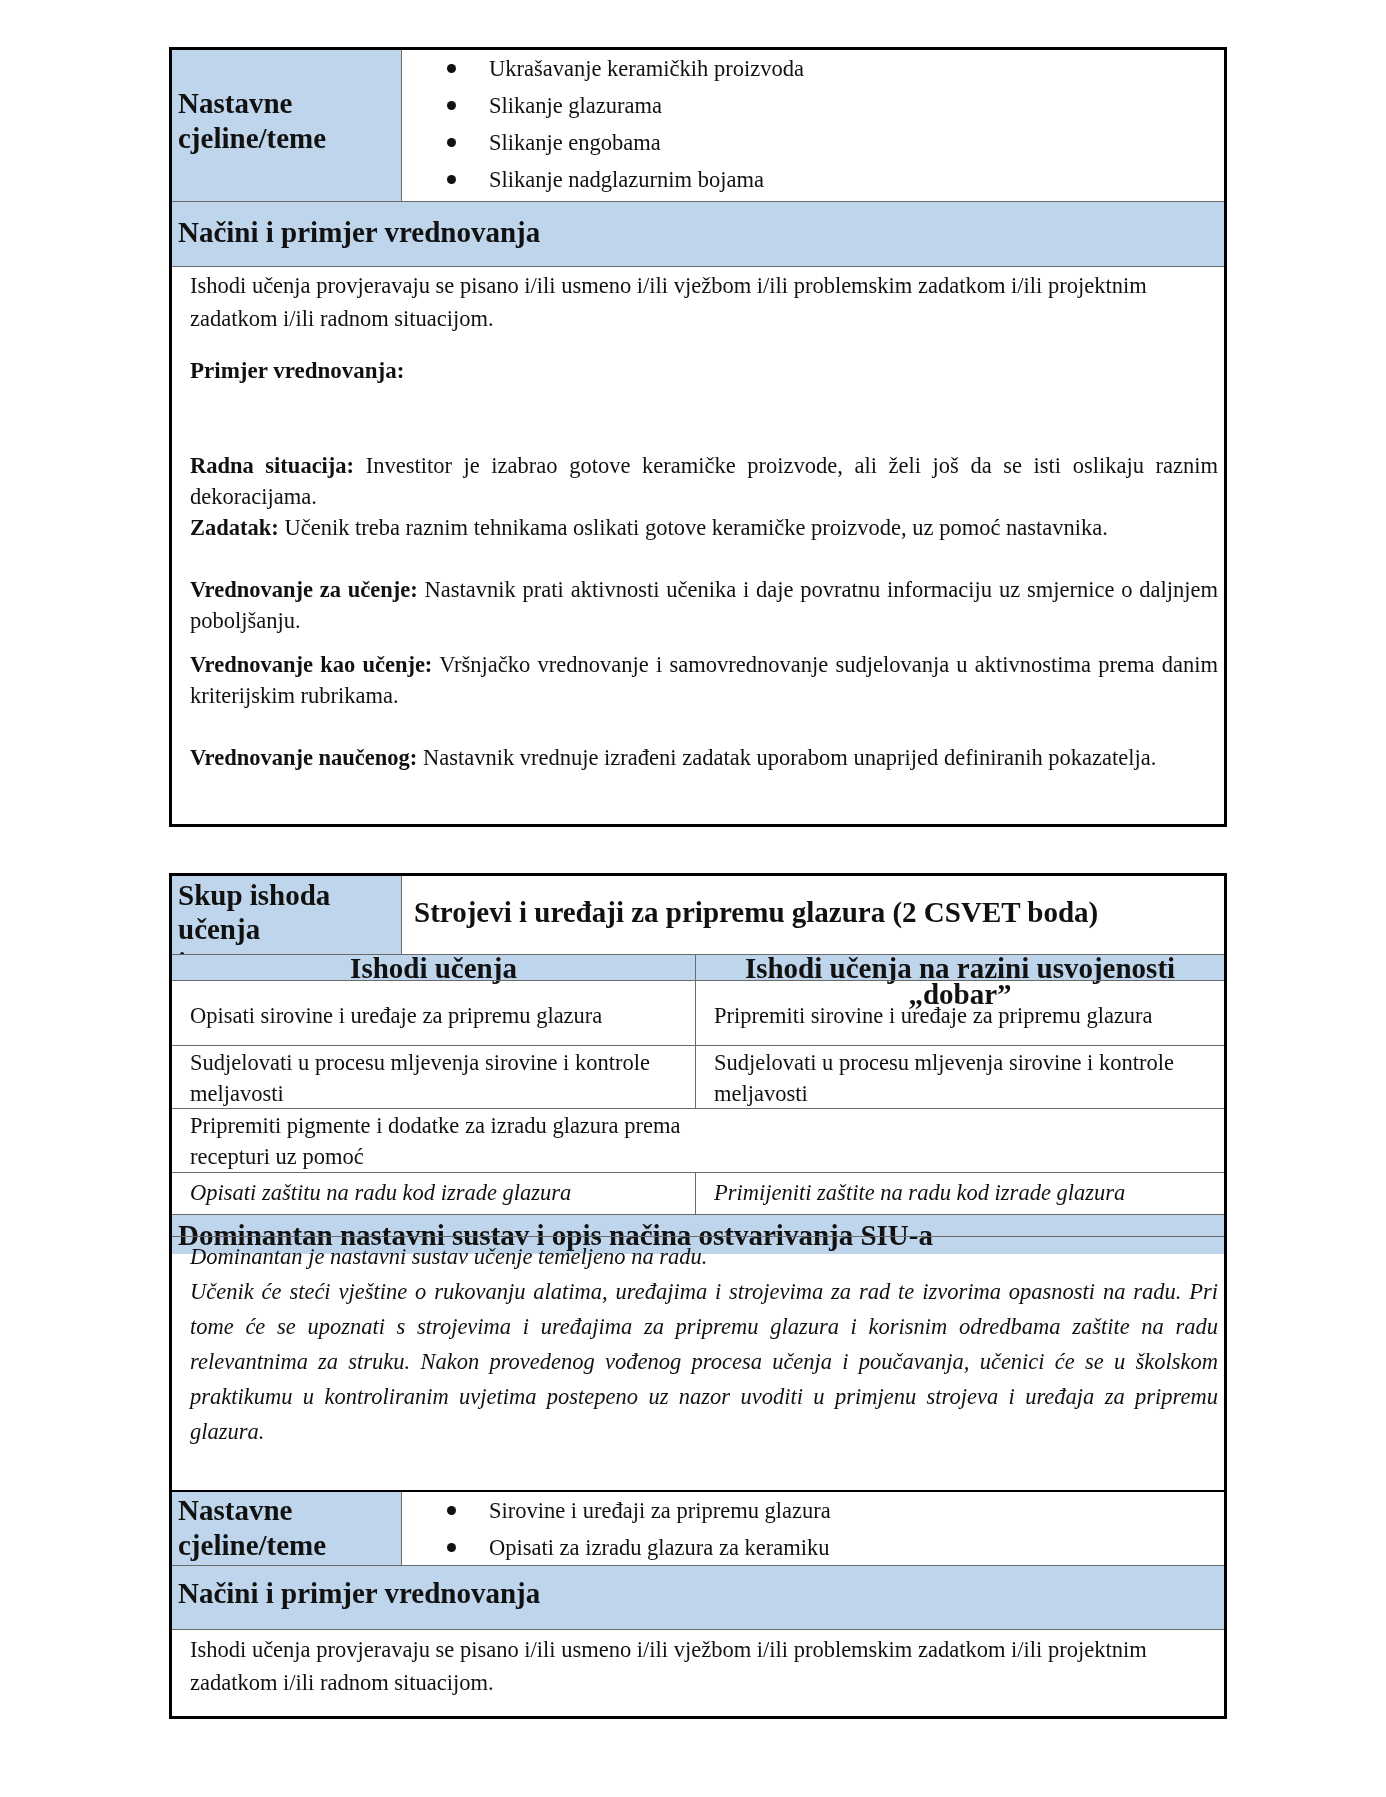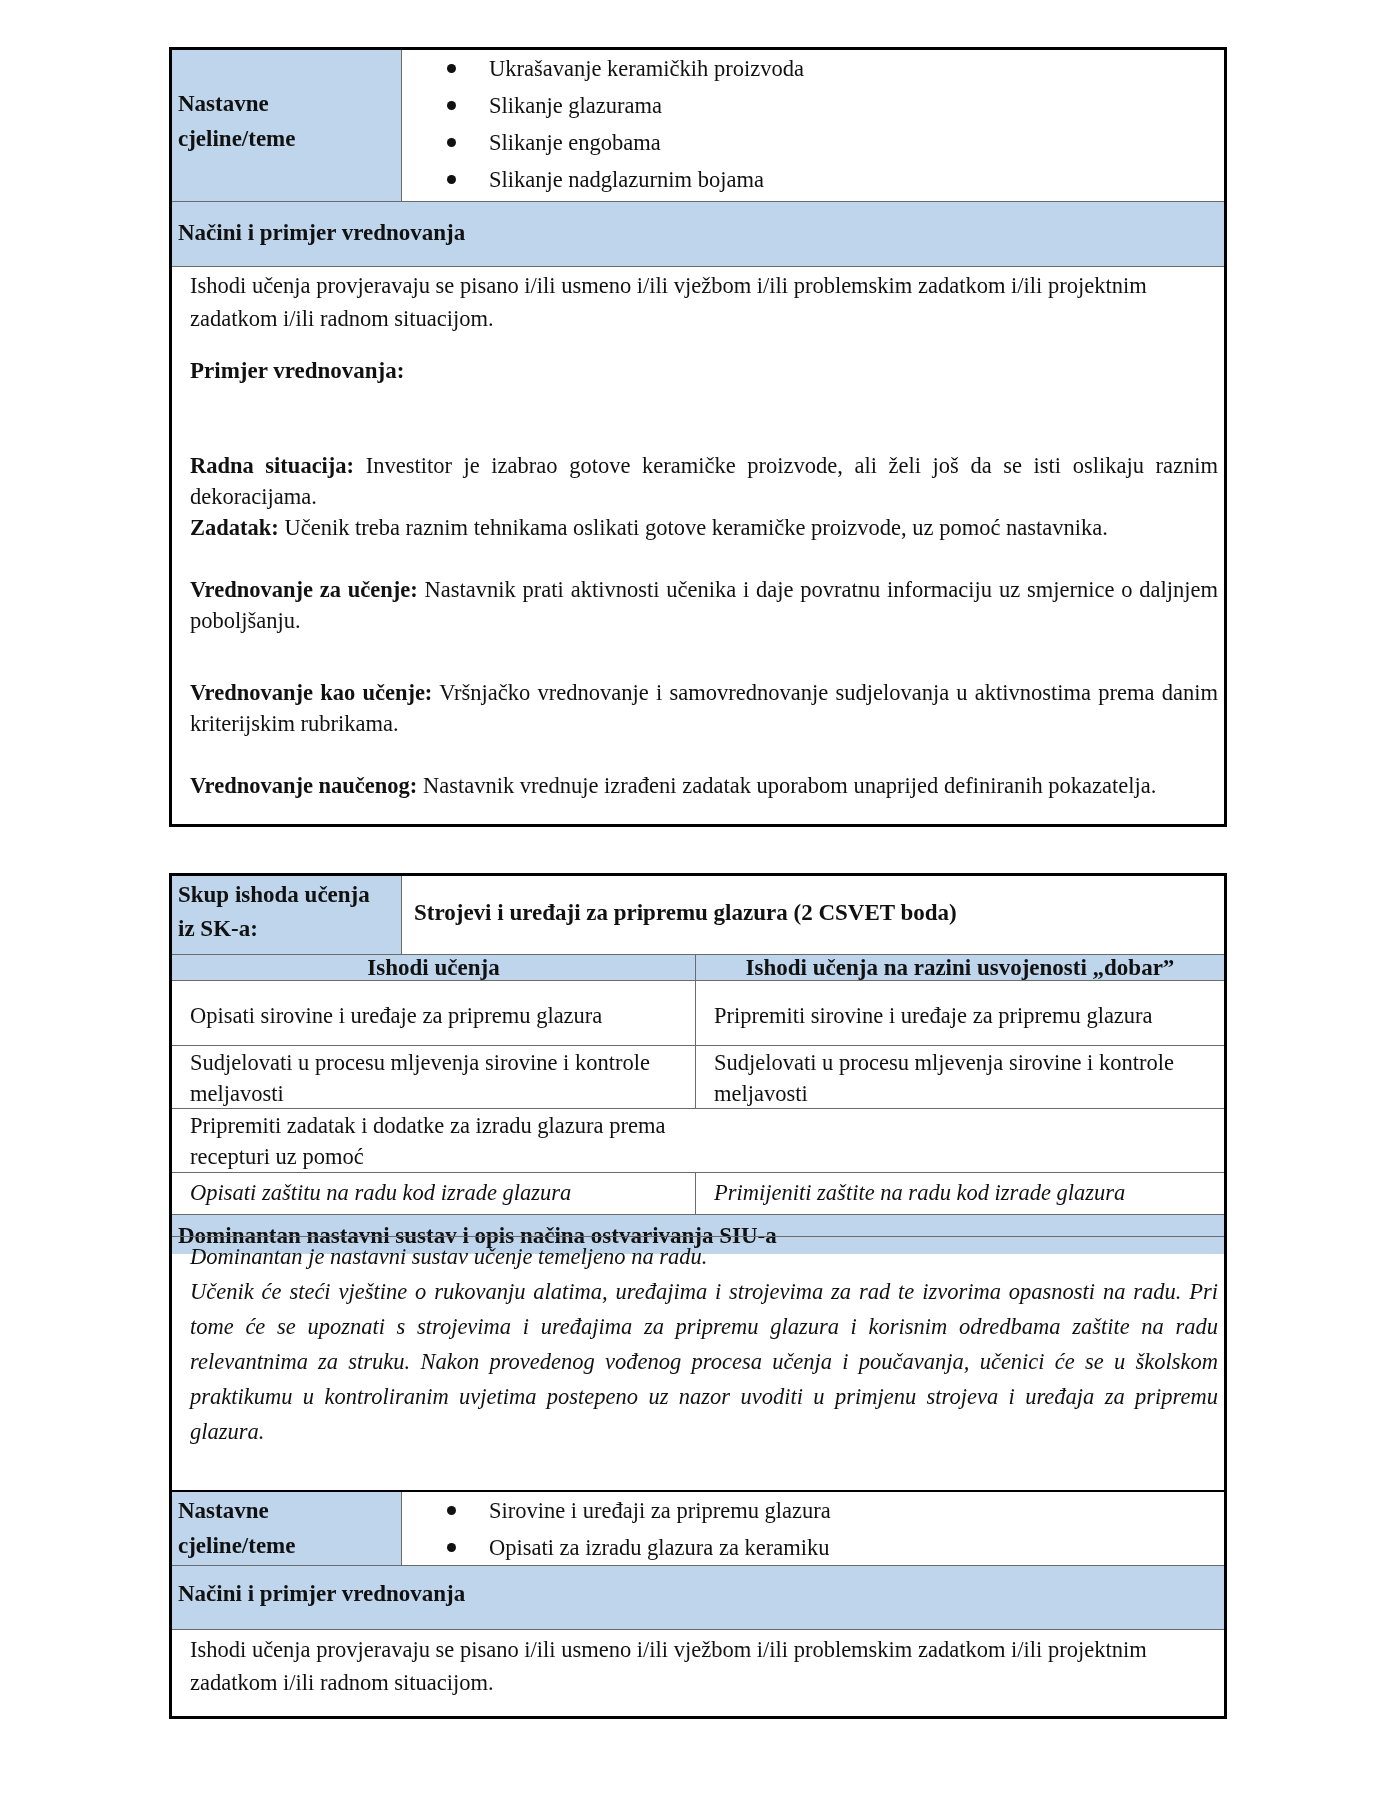--- a/index.html
+++ b/index.html
@@ -3,21 +3,21 @@
 <meta charset="utf-8">
 <style>
   html, body { margin: 0; padding: 0; background: #ffffff; }
   body { width: 1386px; height: 1797px; position: relative; overflow: hidden;
          font-family: "Liberation Serif", "DejaVu Serif", serif; color: #111; }
   .tbl { position: absolute; left: 169px; width: 1058px; border: 3px solid #000; box-sizing: border-box; background: #fff; }
   .row { position: absolute; left: 0; right: 0; box-sizing: border-box; border-top: 1.5px solid #6b6b6b; }
   .row.first { border-top: none; }
   .blue { background: #bed5ec; }
   .cell { position: absolute; top: 0; bottom: 0; box-sizing: border-box; }
-  .lbl { font-weight: bold; font-size: 23px; line-height: 35px; padding-left: 6px; }
+  .lbl { font-weight: bold; font-size: 29px; line-height: 35px; padding-left: 6px; }
   .txt { font-size: 22.5px; line-height: 31px; padding-left: 18px; padding-right: 6px; }
   .just { text-align: justify; }
   .vsep { border-left: 1.5px solid #6b6b6b; }
   ul.bul { list-style: none; margin: 0; padding: 0; }
   ul.bul li { position: relative; padding-left: 87px; font-size: 22.5px; line-height: 37px; }
   ul.bul li .dot { position: absolute; left: 45px; top: 14px; width: 9px; height: 9px; border-radius: 50%; background: #111; }
   .para { margin: 0; }
   .bold { font-weight: bold; }
   .center { text-align: center; }
 </style>
@@ -53,21 +53,21 @@
       <p class="para bold" style="margin-top:19px; font-size:23px; line-height:33px;">Primjer vrednovanja:</p>
       <p class="para just" style="margin-top:63px;">
         <span class="bold">Radna situacija:</span><span> Investitor je izabrao gotove keramičke proizvode, ali želi još da se isti oslikaju raznim dekoracijama.</span>
       </p>
       <p class="para">
         <span class="bold">Zadatak:</span><span> Učenik treba raznim tehnikama oslikati gotove keramičke proizvode, uz pomoć nastavnika.</span>
       </p>
       <p class="para just" style="margin-top:31px;">
         <span class="bold">Vrednovanje za učenje:</span><span> Nastavnik prati aktivnosti učenika i daje povratnu informaciju uz smjernice o daljnjem poboljšanju.</span>
       </p>
-      <p class="para just" style="margin-top:41px;">
+      <p class="para just" style="margin-top:13px;">
         <span class="bold">Vrednovanje kao učenje:</span><span> Vršnjačko vrednovanje i samovrednovanje sudjelovanja u aktivnostima prema danim kriterijskim rubrikama.</span>
       </p>
       <p class="para" style="margin-top:31px;">
         <span class="bold">Vrednovanje naučenog:</span><span> Nastavnik vrednuje izrađeni zadatak uporabom unaprijed definiranih pokazatelja.</span>
       </p>
     </div>
   </div>
 </div>
 
 <div class="tbl" style="top:873px; height:846px;">
@@ -91,21 +91,21 @@
 
   <div class="row" style="top:104px; height:65px;">
     <div class="cell txt" style="left:0; width:523px; padding-top:19px;">Opisati sirovine i uređaje za pripremu glazura</div>
     <div class="cell txt vsep" style="left:523px; right:0; padding-top:19px;">Pripremiti sirovine i uređaje za pripremu glazura</div>
   </div>
   <div class="row" style="top:169px; height:63px;">
     <div class="cell txt" style="left:0; width:523px; padding-top:1px;">Sudjelovati u procesu mljevenja sirovine i kontrole meljavosti</div>
     <div class="cell txt vsep" style="left:523px; right:0; padding-top:1px;">Sudjelovati u procesu mljevenja sirovine i kontrole meljavosti</div>
   </div>
   <div class="row" style="top:232px; height:64px;">
-    <div class="cell txt" style="left:0; width:523px; padding-top:1px;">Pripremiti zadatak i dodatke za izradu glazura prema recepturi uz pomoć</div>
+    <div class="cell txt" style="left:0; width:523px; padding-top:1px;">Pripremiti pigmente i dodatke za izradu glazura prema recepturi uz pomoć</div>
   </div>
   <div class="row" style="top:296px; height:42px;font-style:italic;">
     <div class="cell txt" style="left:0; width:523px; padding-top:4px;">Opisati zaštitu na radu kod izrade glazura</div>
     <div class="cell txt vsep" style="left:523px; right:0; padding-top:4px;">Primijeniti zaštite na radu kod izrade glazura</div>
   </div>
 
   <div class="row blue" style="top:338px; height:40px;">
     <div class="lbl" style="padding-top:3px;">Dominantan nastavni sustav i opis načina ostvarivanja SIU-a</div>
   </div>
 

